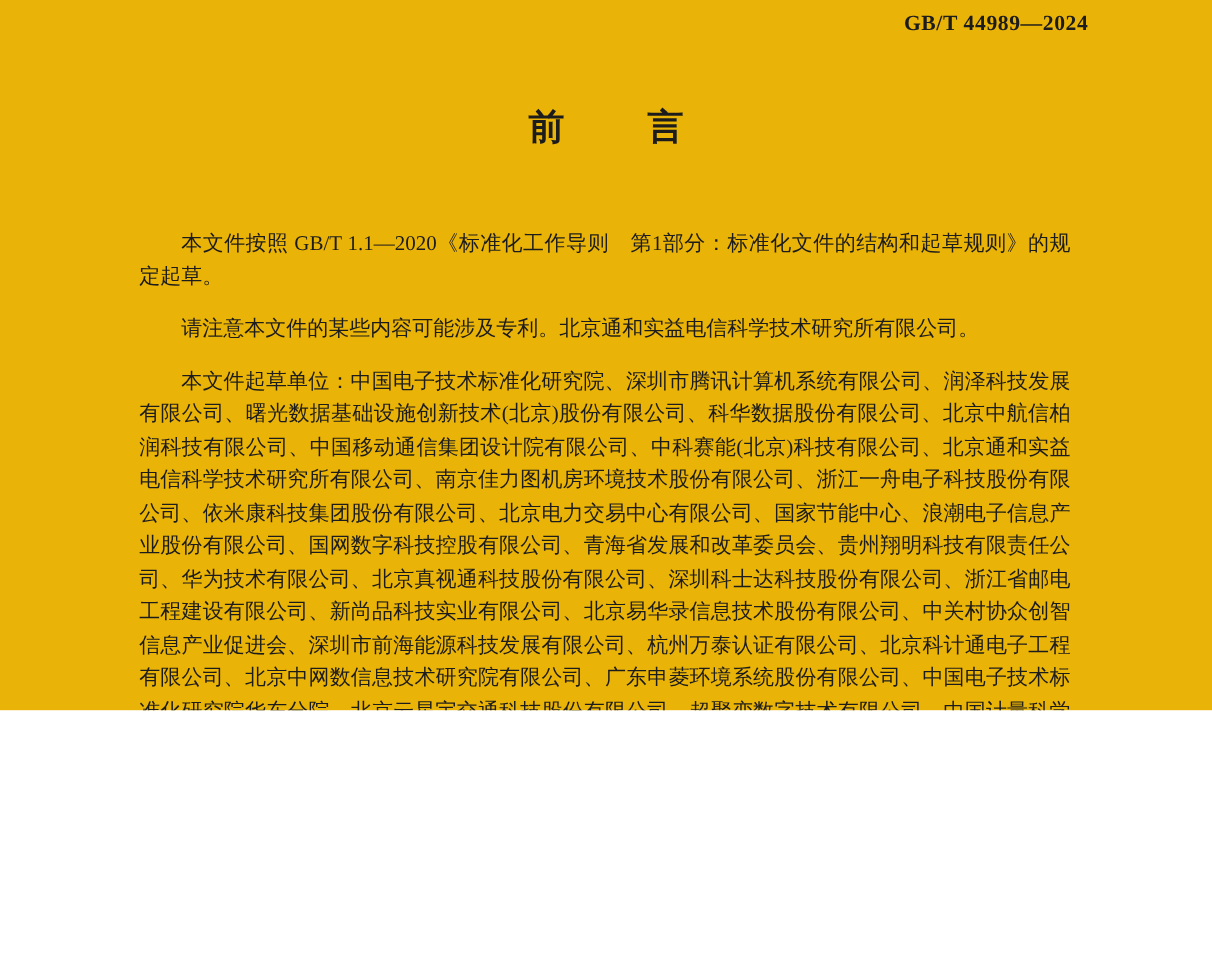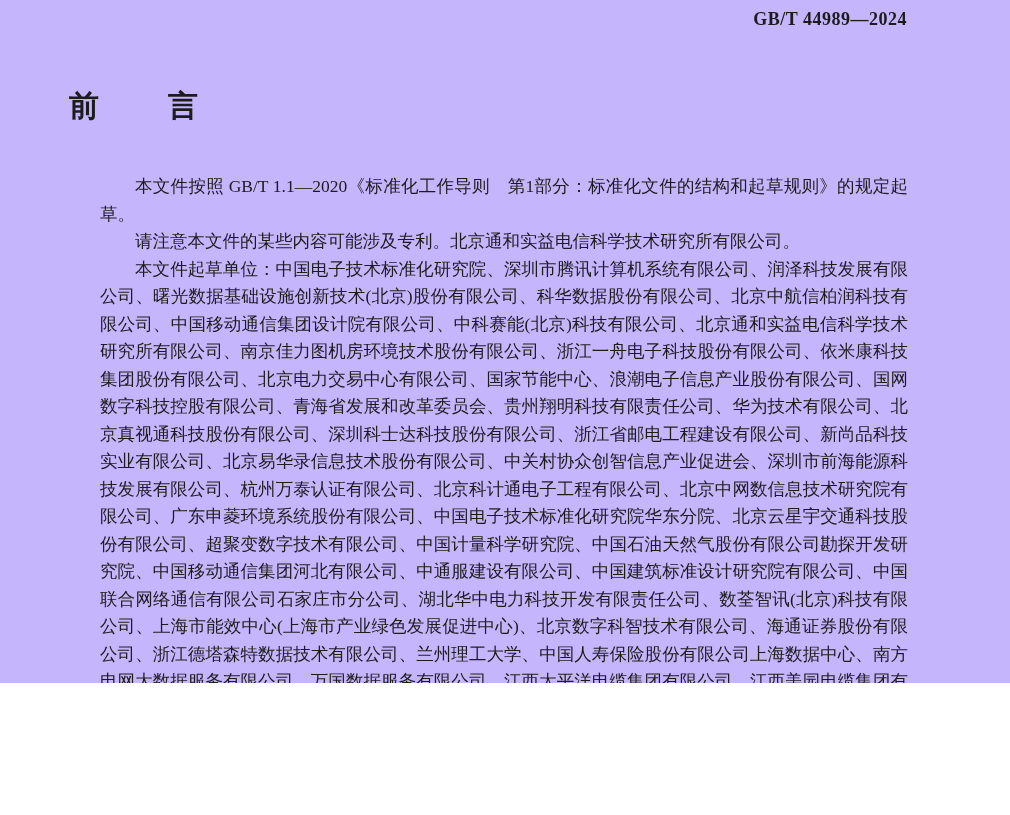--- a/index.html
+++ b/index.html
@@ -3,59 +3,60 @@
 <meta charset="utf-8">
 <style>
   html, body {
     margin: 0;
     padding: 0;
     background: #ffffff;
   }
   .page {
     position: relative;
     width: 1010px;
-    height: 683px;
-    background: #c4b5fd;
+    height: 592px;
+    background: #eab308;
     color: #1c1c1c;
     font-family: "Liberation Serif", "DejaVu Serif", serif;
     overflow: hidden;
   }
   .std-code {
     position: absolute;
     top: 9px;
     right: 103px;
     font-size: 18px;
     font-weight: 700;
     letter-spacing: 0.5px;
     font-family: "Liberation Serif", "DejaVu Serif", serif;
     white-space: nowrap;
   }
   .doc-title {
     position: absolute;
     top: 86px;
     left: 0;
     width: 100%;
+    text-align: center;
     font-family: "Liberation Sans", "DejaVu Sans", sans-serif;
     font-weight: 700;
     font-size: 30px;
     letter-spacing: 2.3em;  
     text-indent: 2.3em;     
     margin: 0;
   }
   .foreword-body {
     position: absolute;
     top: 173px;
     left: 100px;
     width: 808px;
     font-size: 17.5px;
     line-height: 27.5px;
     text-align: justify;
   }
   .foreword-body p {
-    margin: 0;
+    margin: 16px;
     padding: 0;
     text-indent: 2em;
   }
 </style>
 </head>
 <body>
 
 <div class="page">
 
   <div class="std-code">GB/T 44989—2024</div>

